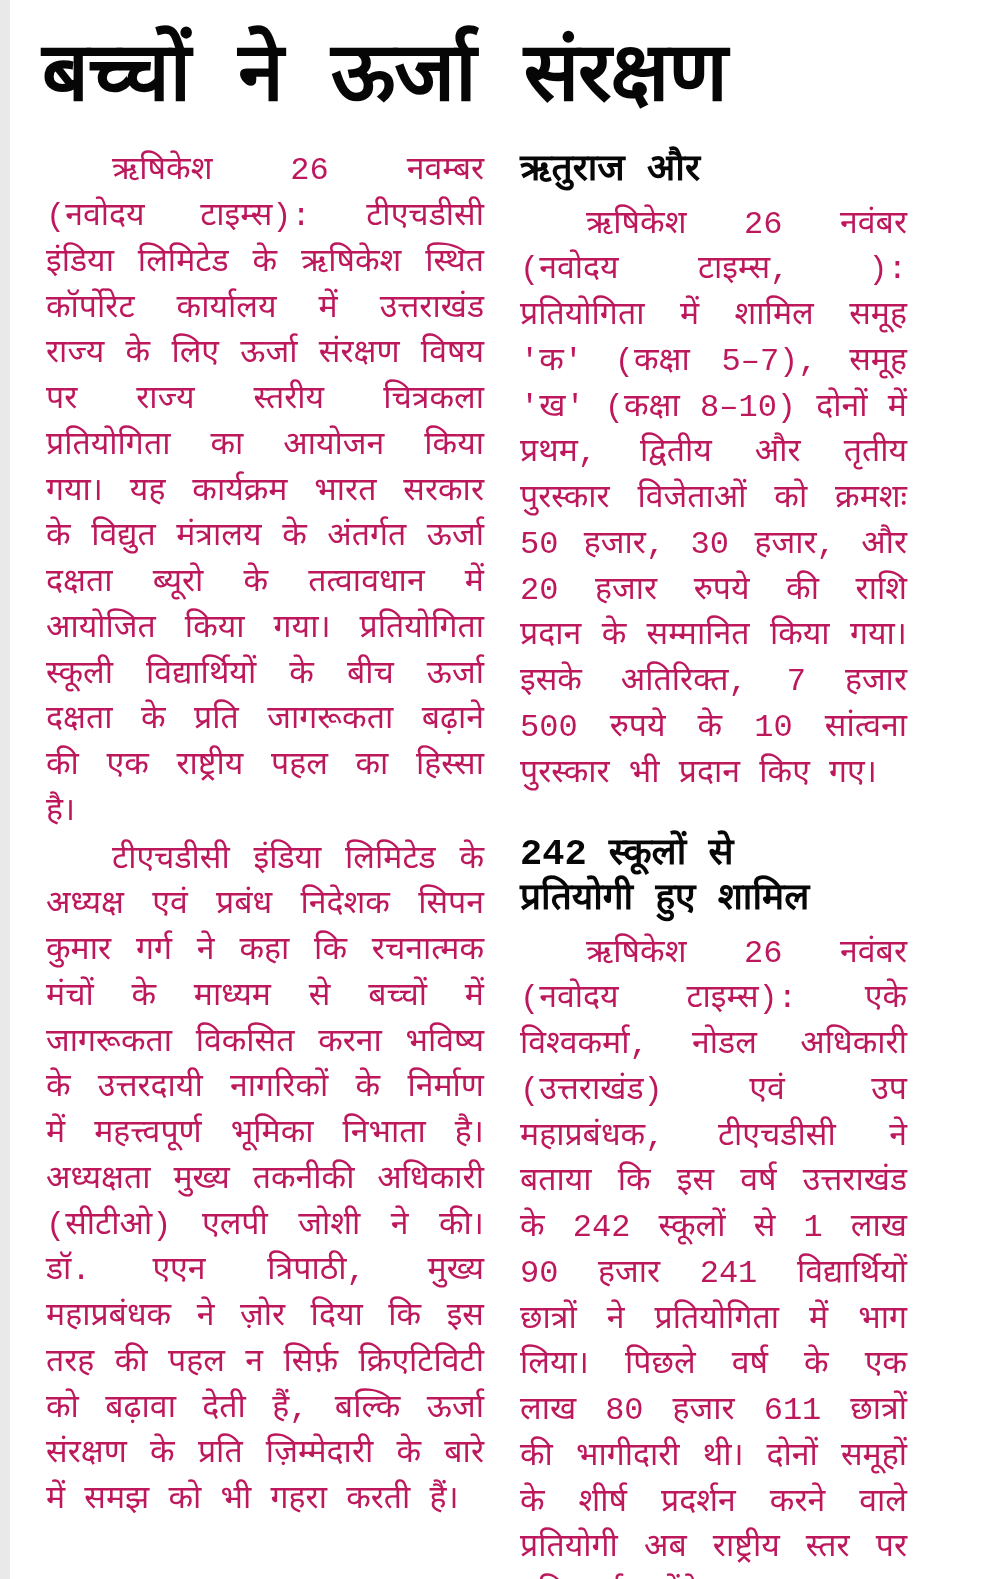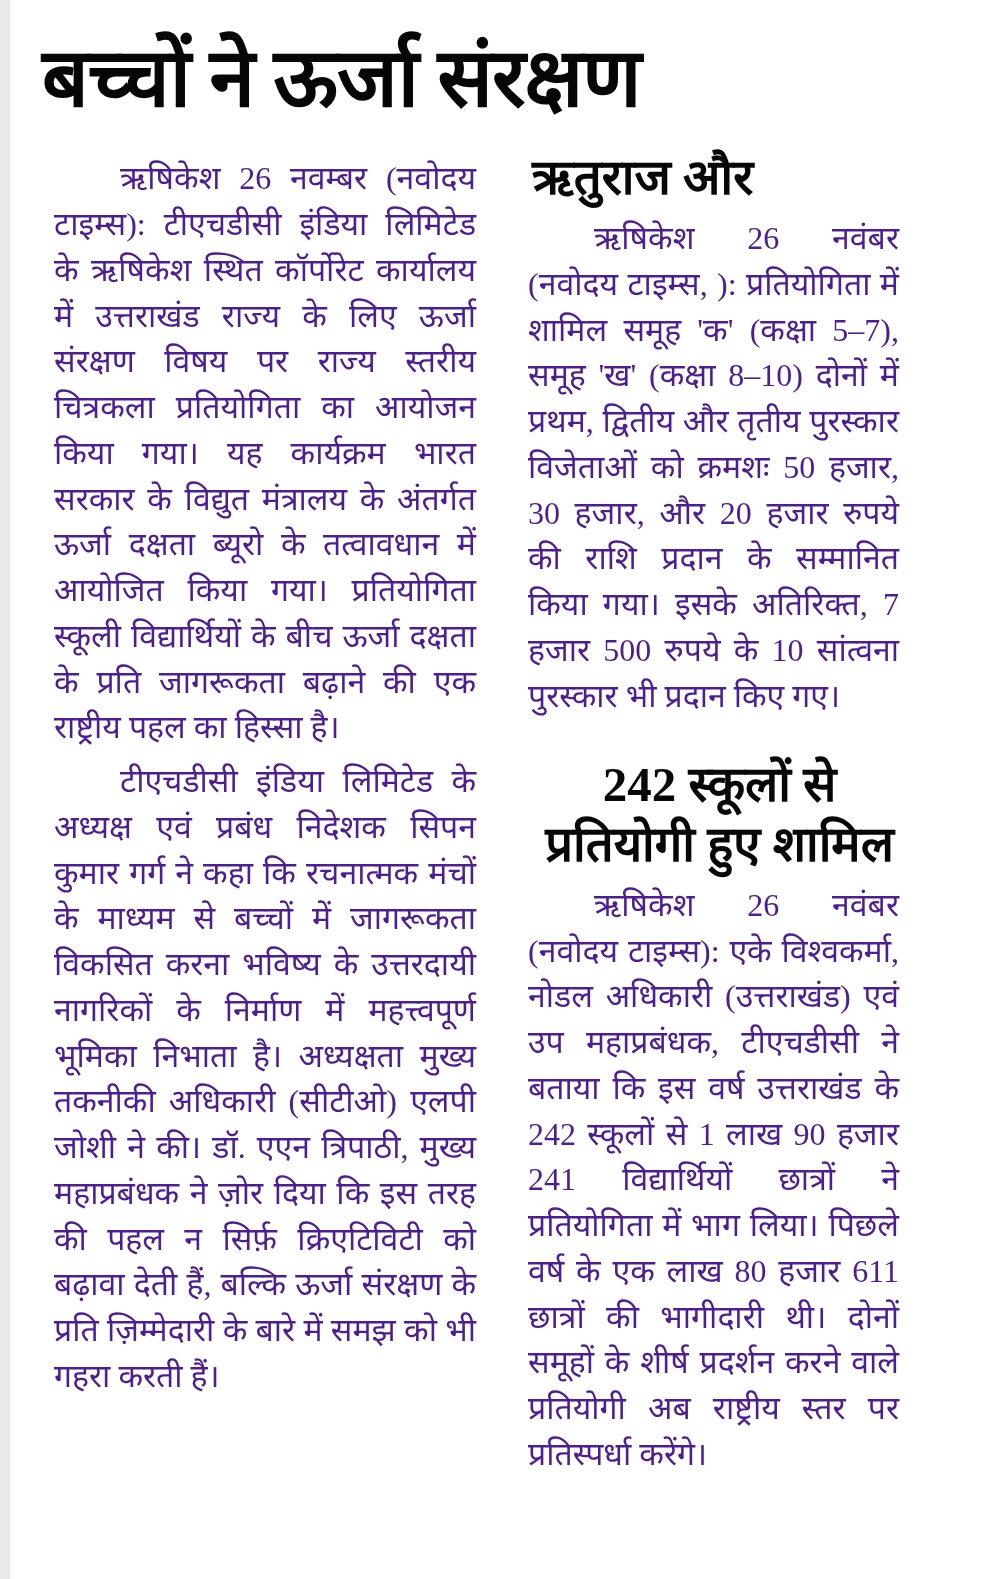--- a/index.html
+++ b/index.html
@@ -6,21 +6,21 @@
     margin: 0;
     padding: 0;
     background: #ffffff;
   }
   .page {
     position: relative;
     width: 933px;
     height: 1579px;
     background: #ffffff;
     color: #161616;
-    font-family: Liberation Serif, serif;
+    font-family: Liberation Mono, monospace;
     overflow: hidden;
   }
   .edge-strip {
     position: absolute;
     left: 0;
     top: 0;
     width: 10px;
     height: 100%;
     background: #e9e9e9;
   }
@@ -46,46 +46,45 @@
   .col {
     min-width: 0;
   }
   .col-left {
     flex: 0 0 438px;
   }
   .col-right {
     flex: 1 1 auto;
   }
   .body-para {
-    margin: 8px;
+    margin: 0;
     font-size: 32px;
     line-height: 1.43;
     text-align: justify;
-    color: #4c1d95;
+    color: #be185d;
   }
   .body-para + .body-para {
     margin-top: 2px;
   }
   .indent {
     text-indent: 66px;
   }
   .subhead {
-    margin: 0 0 8px 12px;
-    font-size: 49px;
+    margin: 0 0 8px 0;
+    font-size: 37px;
     line-height: 1.22;
     font-weight: 900;
     color: #070707;
   }
   .subhead .sh-line {
     display: block;
     white-space: nowrap;
   }
   .subhead-2 {
     margin-top: 36px;
-    text-align: center;
   }
 </style>
 </head>
 <body>
 
 <div class="page">
   <div class="edge-strip"></div>
 
   <h1 class="headline">
     <span class="hl-line">बच्चों ने ऊर्जा संरक्षण</span>

